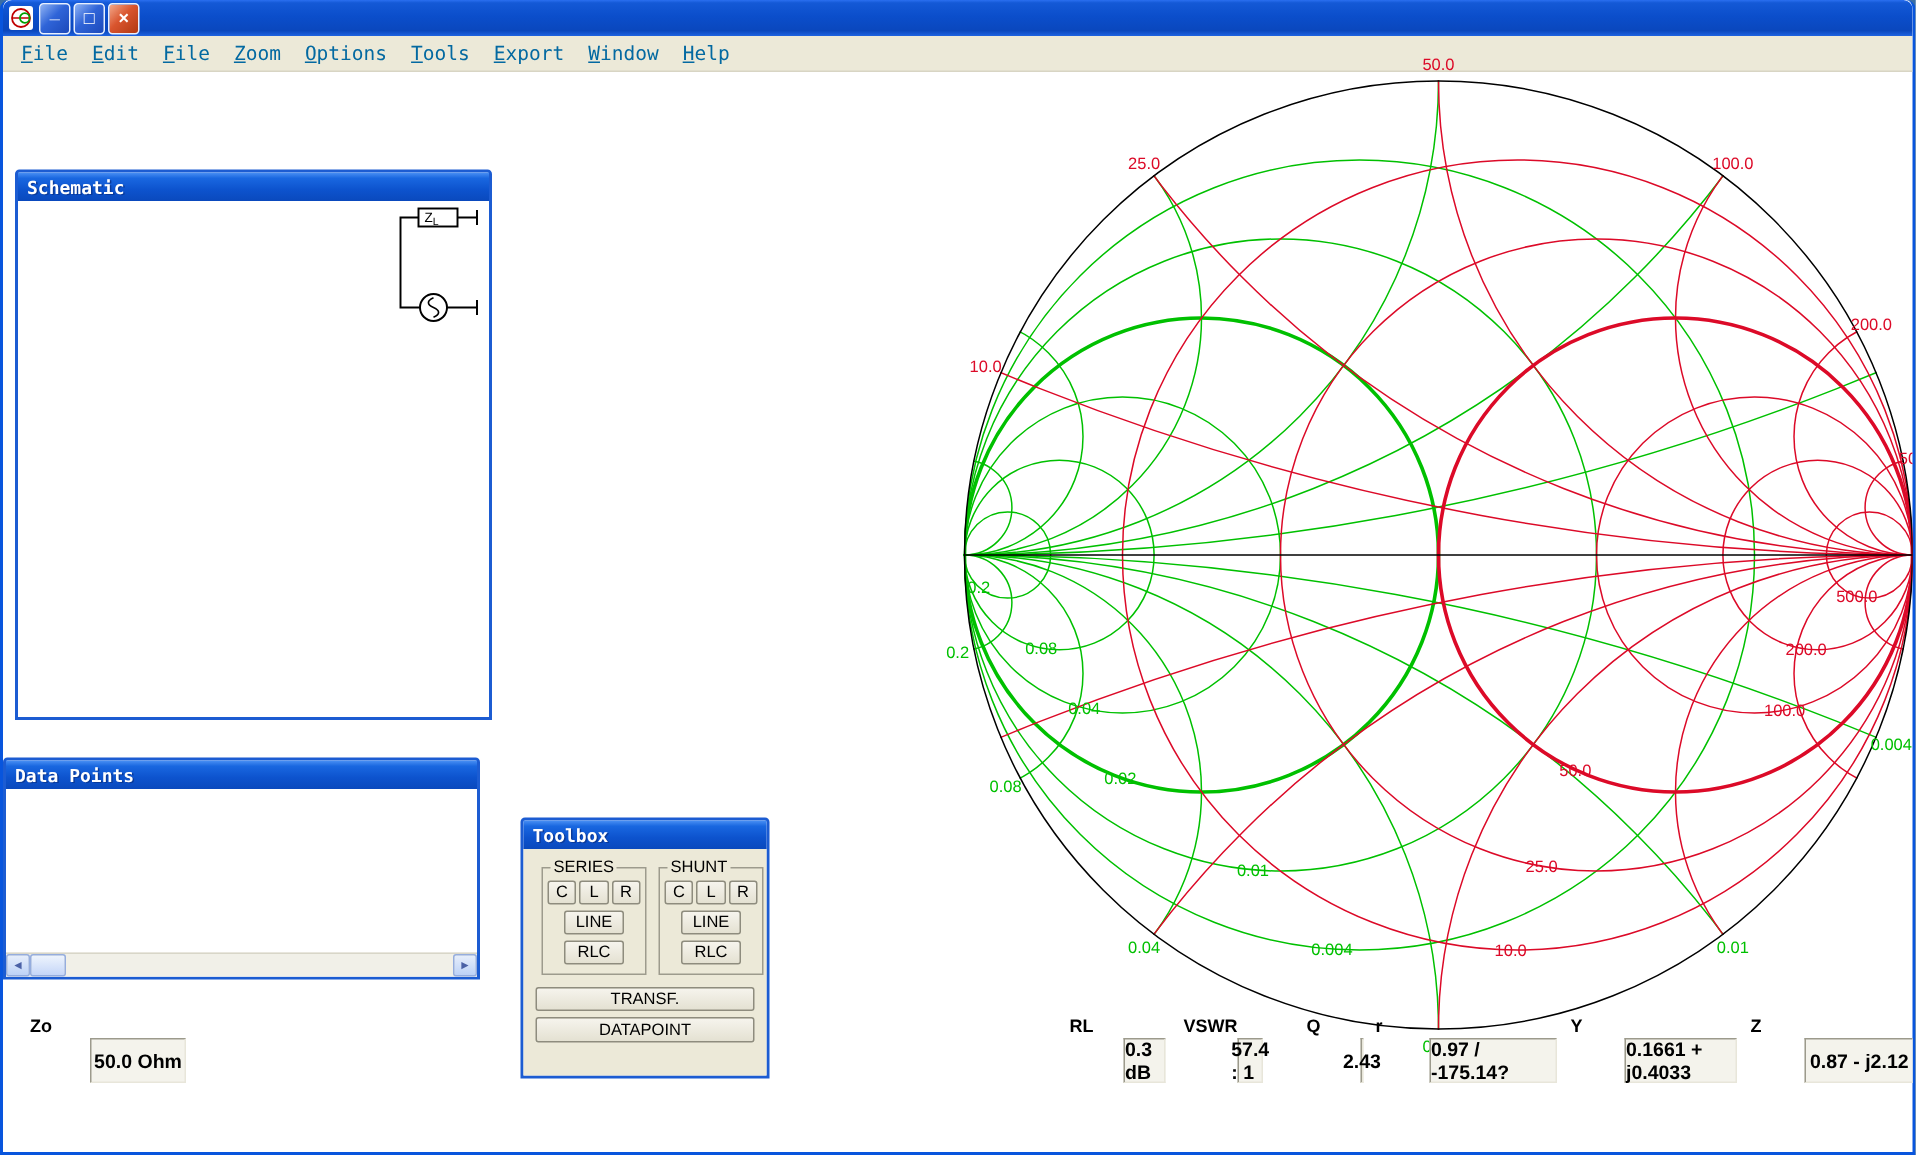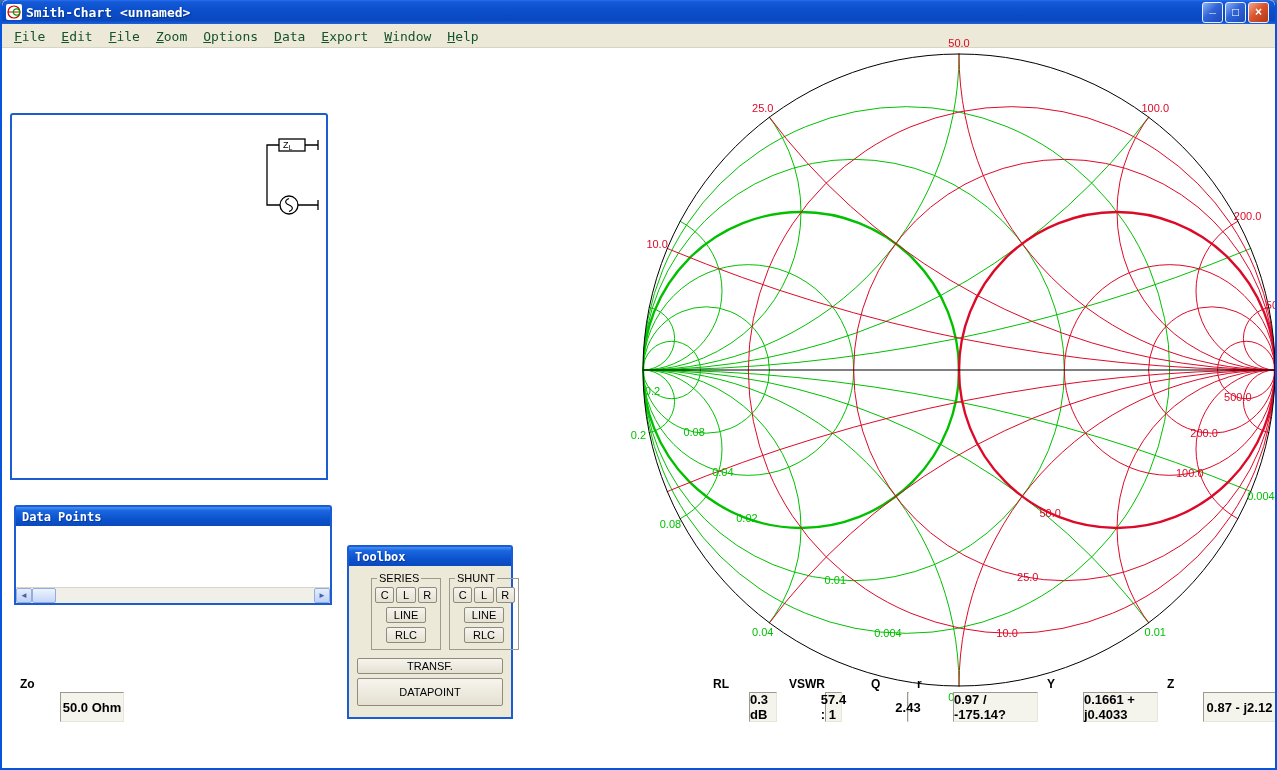--- a/index.html
+++ b/index.html
@@ -14,48 +14,48 @@
   .title-text{color:#fff;font:bold 13px "DejaVu Sans Mono",monospace;text-shadow:1px 1px 1px #00328e;flex:1;
     white-space:nowrap;overflow:hidden;}
   .win-controls{display:flex;gap:2px;padding-right:2px;}
   .wbtn{width:21px;height:21px;border-radius:3px;border:1px solid #e8f0ff;color:#fff;
     display:flex;align-items:center;justify-content:center;font:bold 12px "Liberation Sans",sans-serif;
     background:linear-gradient(135deg,#8fb3f4 0%,#2f64d8 45%,#1c49ba 100%);box-sizing:border-box;}
   .wbtn .g-min{transform:translateY(-4px);}
   .wbtn.close{background:linear-gradient(135deg,#f3a98b 0%,#d9552e 45%,#b23812 100%);}
   
   .menubar{height:23px;background:#ece9d8;border-bottom:1px solid #d8d5c4;display:flex;align-items:center;padding-left:4px;}
-  .menu-item{display:inline-block;padding:3px 8px 2px 8px;font:13px "DejaVu Sans Mono",monospace;color:#14532d;cursor:default;}
+  .menu-item{display:inline-block;padding:3px 8px 2px 8px;font:13px "DejaVu Sans Mono",monospace;color:#0369a1;cursor:default;}
   .menu-item::first-letter{text-decoration:underline;}
   
   .panel{position:absolute;box-sizing:border-box;border:2px solid #1c5cd2;background:#fff;border-radius:3px 3px 0 0;}
   .xp-titlebar{height:19px;display:flex;align-items:center;padding:0 6px;
     background:linear-gradient(180deg,#4a90f4 0%,#1967e0 20%,#0d53ce 60%,#0a49bd 100%);
     color:#fff;font:bold 12px "DejaVu Sans Mono",monospace;text-shadow:1px 1px 0 #0a3a9a;}
   .panel-body{position:absolute;top:19px;left:0;right:0;bottom:0;background:#fff;}
   .panel-body.gray{background:#ece9d8;}
   
   .hscroll{position:absolute;left:0;right:0;bottom:0;height:15px;display:flex;background:#f1f0e8;border-top:1px solid #d8d6c8;}
   .scroll-btn{width:16px;height:15px;box-sizing:border-box;border:1px solid #95adde;border-radius:2px;
     background:linear-gradient(180deg,#e6eefb,#bdd2f7);color:#4b61a6;font-size:8px;line-height:13px;text-align:center;}
   .scroll-thumb{width:24px;height:15px;box-sizing:border-box;border:1px solid #95adde;border-radius:2px;
     background:linear-gradient(180deg,#eef4fd,#c5d6f8);}
   .scroll-track{flex:1;}
   
-  .tb-groups{display:flex;gap:8px;padding:12px 6px 0 22px;}
+  .tb-groups{display:flex;gap:8px;padding:12px 6px 0 12px;}
   .tb-group{position:relative;width:70px;box-sizing:border-box;border:1px solid #9d9b8d;padding:8px 3px 6px 3px;}
   .tb-group-label{position:absolute;top:-7px;left:5px;background:#ece9d8;padding:0 2px;font:11px "Liberation Sans",sans-serif;}
   .tb-row{display:flex;gap:2px;justify-content:center;}
   .tb-btn{display:flex;align-items:center;justify-content:center;box-sizing:border-box;
     background:linear-gradient(180deg,#f6f4ed,#e4e1d2);border:1px solid #8e8c7e;border-radius:2px;
     font:11px "Liberation Sans",sans-serif;color:#000;}
   .tb-btn.small{width:20px;height:16px;}
   .tb-btn.wide{width:40px;height:16px;margin:4px auto 0 auto;}
   .tb-btn.full{width:146px;height:16px;margin:8px auto 0 auto;}
-  .tb-btn.full2{width:146px;height:28px;margin:4px auto 0 auto;}
+  .tb-btn.full2{width:146px;height:17px;margin:4px auto 0 auto;}
   
   .schem-svg{position:absolute;left:0;top:0;}
   
   .smith{position:absolute;left:620px;top:25px;}
   
   .readout{position:absolute;top:677px;}
   .readout-label{font:bold 12px "Liberation Sans",sans-serif;height:15px;padding-left:8px;color:#000;}
   .readout-box{height:30px;box-sizing:border-box;background:#f4f3ec;
     border:1px solid;border-color:#9c9a8c #e8e6da #e8e6da #9c9a8c;
     display:flex;align-items:center;justify-content:center;font:bold 13px "Liberation Sans",sans-serif;color:#000;margin-left:44px;}
@@ -65,41 +65,40 @@
 
 <div id="app">
 
   <div class="titlebar">
     <svg width="16" height="16">
       <rect width="16" height="16" rx="2" fill="#ffffff"></rect>
       <circle cx="8" cy="8" r="6" fill="none" stroke="#c00000" stroke-width="1.2"></circle>
       <line x1="2" y1="8" x2="14" y2="8" stroke="#c00000" stroke-width="1"></line>
       <circle cx="10.5" cy="8" r="3.2" fill="none" stroke="#00a000" stroke-width="1.2"></circle>
     </svg>
-    <div class="title-text">Smith-Chart &lt;unnamed&gt;</div>
     <div class="win-controls">
       <div class="wbtn">
           <span class="g-min">_</span>
         </div>
       <div class="wbtn">
           <span>□</span>
         </div>
       <div class="wbtn close">
           <span>×</span>
         </div>
     </div>
   </div>
 
   <div class="menubar">
     <div class="menu-item">File</div>
     <div class="menu-item">Edit</div>
     <div class="menu-item">File</div>
     <div class="menu-item">Zoom</div>
     <div class="menu-item">Options</div>
-    <div class="menu-item">Data</div>
+    <div class="menu-item">Tools</div>
     <div class="menu-item">Export</div>
     <div class="menu-item">Window</div>
     <div class="menu-item">Help</div>
   </div>
 
   <svg class="smith" width="657" height="700">
       <defs>
         <clipPath id="uclip">
           <circle cx="337" cy="345" r="316.5"></circle>
         </clipPath>
@@ -166,38 +165,41 @@
       <text x="615.8736855734196" y="376.4720275349381" fill="#dc0a28" text-anchor="middle" font-size="11" font-family="&quot;Liberation Sans&quot;, sans-serif">500.0</text>
       <text x="265.96412858071363" y="611.6918665684204" fill="#00c000" text-anchor="middle" font-size="11" font-family="&quot;Liberation Sans&quot;, sans-serif">0.004</text>
       <text x="213.30585686116" y="558.8650163979944" fill="#00c000" text-anchor="middle" font-size="11" font-family="&quot;Liberation Sans&quot;, sans-serif">0.01</text>
       <text x="124.96081735454436" y="497.47143408417355" fill="#00c000" text-anchor="middle" font-size="11" font-family="&quot;Liberation Sans&quot;, sans-serif">0.02</text>
       <text x="100.8508936635017" y="451.2044831677383" fill="#00c000" text-anchor="middle" font-size="11" font-family="&quot;Liberation Sans&quot;, sans-serif">0.04</text>
       <text x="72.1408714922024" y="411.03883799389234" fill="#00c000" text-anchor="middle" font-size="11" font-family="&quot;Liberation Sans&quot;, sans-serif">0.08</text>
       <text x="30.504975308236453" y="370.3485240773506" fill="#00c000" text-anchor="middle" font-size="11" font-family="&quot;Liberation Sans&quot;, sans-serif">0.2</text>
     </svg>
 
   <div class="panel" style="left:8px;top:113px;width:318px;height:367px;">
+    <div class="xp-titlebar">
+      <span>Schematic</span>
+    </div>
     <div class="panel-body">
       <svg class="schem-svg" width="314" height="344">
         <g fill="none" stroke="#000000" stroke-width="1.3">
           <rect x="267" y="5" width="26" height="12"></rect>
           <path d="M267 11 L255 11 L255 71 L268 71"></path>
           <path d="M293 11 L306 11 M306 6 L306 16"></path>
           <circle cx="277" cy="71" r="9"></circle>
           <path d="M277 64.5 C272.5 66.5 272.5 69 277 71 C281.5 73 281.5 75.5 277 77.5" stroke-width="1.1"></path>
           <path d="M286 71 L306 71 M306 66 L306 76"></path>
         </g>
         <text x="271" y="14" font-family="Liberation Sans, sans-serif" font-size="9" fill="#000">
           <tspan>Z</tspan><tspan font-size="7" dy="2">L</tspan>
         </text>
       </svg>
     </div>
   </div>
 
-  <div class="panel" style="left:12px;top:505px;width:318px;height:100px;">
+  <div class="panel" style="left:0;top:505px;width:318px;height:148px;">
     <div class="xp-titlebar">
       <span>Data Points</span>
     </div>
     <div class="panel-body">
       <div class="hscroll">
         <div class="scroll-btn"><span>◄</span></div>
         <div class="scroll-thumb"></div>
         <div class="scroll-track"></div>
         <div class="scroll-btn"><span>►</span></div>
       </div>

